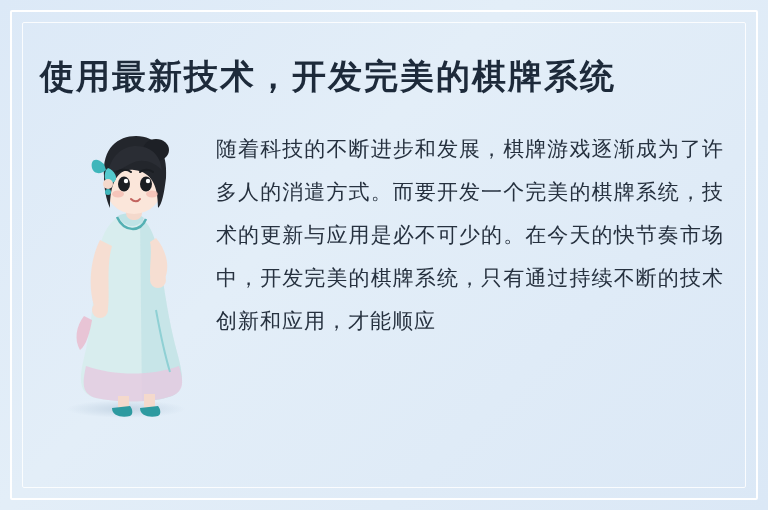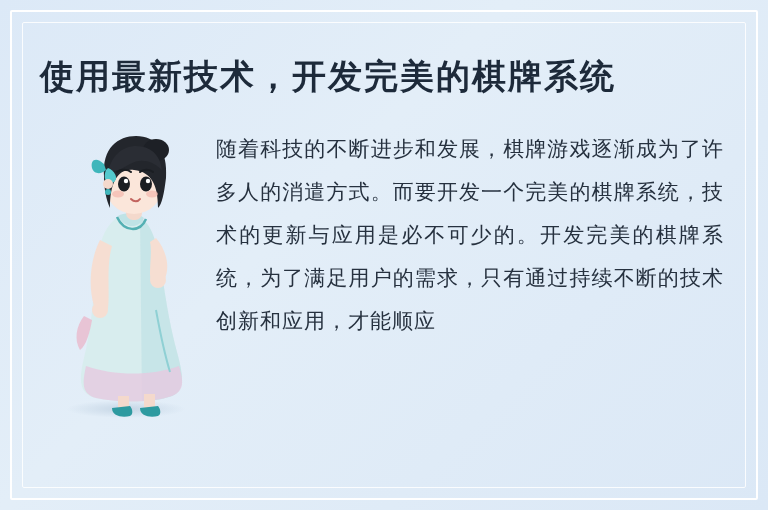--- a/index.html
+++ b/index.html
@@ -151,15 +151,15 @@
       <path d="M71 79 C74 82 78 82 80 79" stroke="#c2645f" stroke-width="2" fill="none" stroke-linecap="round"></path>
 
       <rect x="58" y="276" width="11" height="14" fill="#f4d9cc"></rect>
       <rect x="84" y="274" width="11" height="16" fill="#f4d9cc"></rect>
 
       <path d="M52 288 C52 296 62 298 70 296 C74 294 72 288 70 286 Z" fill="#2e9aa0"></path>
       <path d="M80 288 C80 296 90 298 98 296 C102 294 100 288 98 286 Z" fill="#2e9aa0"></path>
     </svg>
   </div>
 
-  <div class="body-text">随着科技的不断进步和发展，棋牌游戏逐渐成为了许多人的消遣方式。而要开发一个完美的棋牌系统，技术的更新与应用是必不可少的。开发完美的棋牌系统，为了满足用户的需求，只有通过持续不断的技术创新和应用，才能顺应</div>
+  <div class="body-text">随着科技的不断进步和发展，棋牌游戏逐渐成为了许多人的消遣方式。而要开发一个完美的棋牌系统，技术的更新与应用是必不可少的。在今天的快节奏市场中，开发完美的棋牌系统，只有通过持续不断的技术创新和应用，才能顺应</div>
 
 </div>
 
 </body></html>

